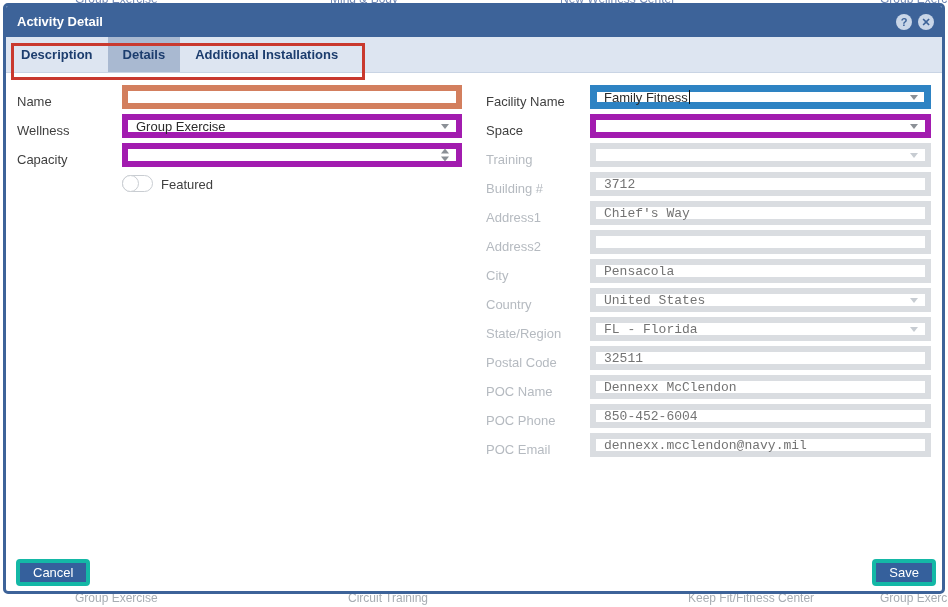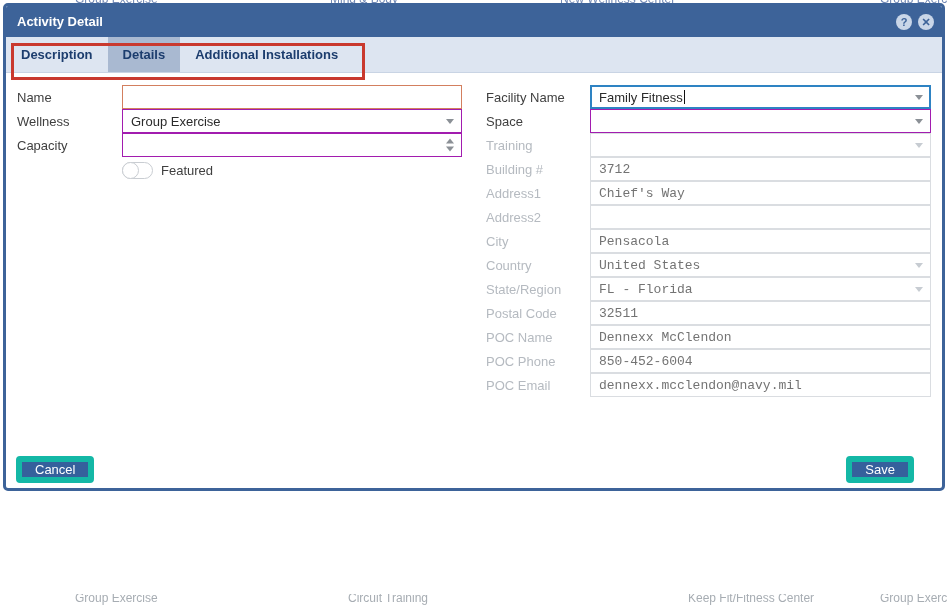--- a/index.html
+++ b/index.html
@@ -10,21 +10,21 @@
   }
   
   .bg-strip{position:absolute;left:0;width:948px;overflow:hidden;background:#fff;}
   .bg-strip.top{top:0;height:4px;}
   .bg-strip.bottom{top:594px;height:13px;}
   .bg-frag{position:absolute;font-size:12px;white-space:nowrap;}
   .bg-strip.top .bg-frag{top:-8px;color:#7188b5;}
   .bg-strip.bottom .bg-frag{top:-3px;color:#a7adb3;}
   
   .modal{
-    position:absolute;left:3px;top:3px;width:942px;height:488px;
+    position:absolute;left:3px;top:3px;width:942px;height:591px;
     border:3px solid #3d6399;border-radius:5px;background:#fff;
     box-sizing:border-box;overflow:visible;
   }
   .titlebar{
     height:31px;background:#3d6399;display:flex;align-items:center;
     padding:0 8px 0 11px;border-radius:2px 2px 0 0;
   }
   .titlebar .title{color:#fff;font-size:13px;font-weight:bold;flex:1;}
   .tb-icon{
     width:16px;height:16px;border-radius:50%;background:#c9d6e8;
@@ -43,28 +43,28 @@
   
   .red-box{
     position:absolute;left:5px;top:37px;width:354px;height:37px;
     border:3px solid #c9392e;box-sizing:border-box;pointer-events:none;z-index:5;
   }
   
   .body-area{position:absolute;left:0;top:67px;right:0;bottom:0;}
   .col{position:absolute;top:12px;}
   .col.left{left:11px;}
   .col.right{left:480px;}
-  .row{display:flex;align-items:center;height:24px;}
+  .row{display:flex;align-items:flex-end;height:24px;margin-bottom:5px;}
   .lbl{font-size:13px;color:#3f3f3f;}
   .col.left .lbl{width:105px;}
   .col.right .lbl{width:104px;}
   .lbl.disabled{color:#b5bac0;}
   .field{
     position:relative;height:24px;box-sizing:border-box;background:#fff;
-    border:1px solid #a21caf;display:flex;align-items:center;
+    border:6px solid #a21caf;display:flex;align-items:center;
     padding:0 20px 0 8px;font-size:13px;color:#2b2b2b;
   }
   .col.left .field{width:340px;}
   .col.right .field{width:341px;}
   .field.text{padding-right:8px;}
   .field.invalid{border-color:#d37f5e;}
   .field.focused{border-color:#2e83c3;box-shadow:inset 0 0 0 1px #2e83c3;}
   .field.disabled{border-color:#dadde1;}
   .field.disabled .val{color:#737373;font-family:Liberation Mono, monospace;}
   .val{white-space:nowrap;overflow:hidden;}
@@ -88,25 +88,25 @@
     background:#fff;position:relative;cursor:pointer;box-sizing:border-box;flex:none;
   }
   .toggle .knob{
     position:absolute;left:-1px;top:-1px;width:17px;height:17px;border-radius:50%;
     background:#fff;border:1px solid #c9cdd2;box-sizing:border-box;
   }
   .toggle-label{font-size:13px;color:#3f3f3f;margin-left:8px;}
   
   .btn{
     position:absolute;bottom:5px;height:27px;padding:0 13px;
-    background:#35609c;color:#fff;border:6px solid #14b8a6;border-radius:4px;
+    background:#35609c;color:#fff;border:4px solid #14b8a6;border-radius:4px;
     font-family:"Liberation Sans", sans-serif;font-size:13px;cursor:pointer;
   }
   .btn.cancel{left:10px;}
-  .btn.save{right:28px;}
+  .btn.save{right:6px;}
 </style>
 </head>
 <body>
 
 <div class="bg-strip top">
     <span class="bg-frag" style="left: 75px;">Group Exercise</span>
     <span class="bg-frag" style="left: 330px;">Mind &amp; Body</span>
     <span class="bg-frag" style="left: 560px;">New Wellness Center</span>
     <span class="bg-frag" style="left: 880px;">Group Exercise</span>
   </div>

